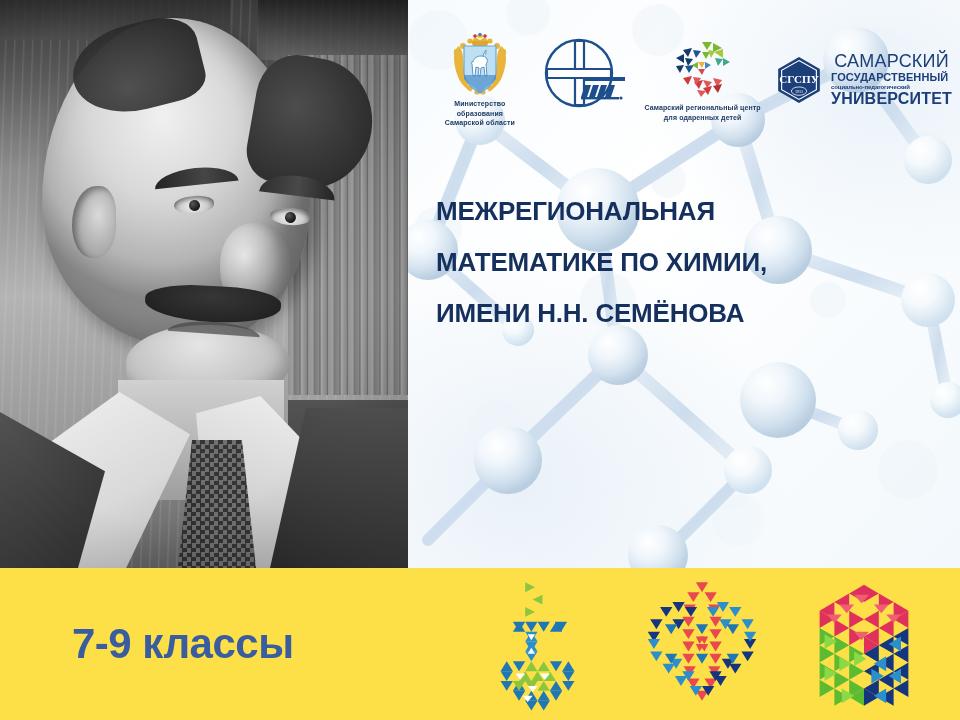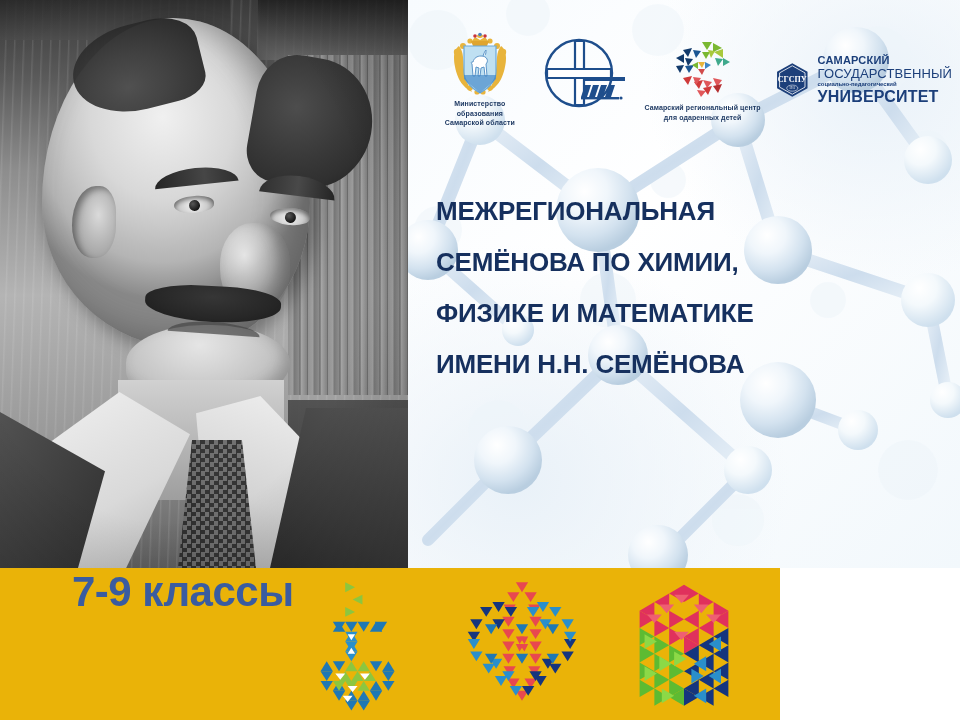--- a/index.html
+++ b/index.html
@@ -233,22 +233,22 @@
 
   
   .logo3 { width: 142px; }
 
   
   .logo4 { width: 178px; flex-direction: row; align-items: center; gap: 7px; }
   .sgspu-text {
     display: flex; flex-direction: column;
     color: #1c3f7a; text-align: left; line-height: 1.08;
   }
-  .sg1 { font-size: 11px; font-weight: 700; letter-spacing: .2px; }
-  .sg2 { font-size: 13px; font-weight: 400; letter-spacing: .1px; }
+  .sg1 { font-size: 18px; font-weight: 400; letter-spacing: .2px; text-align: center; }
+  .sg2 { font-size: 11px; font-weight: 700; letter-spacing: .1px; }
   .sg3 { font-size: 6px; font-weight: 700; letter-spacing: -.1px; }
   .sg4 { font-size: 16px; font-weight: 700; letter-spacing: .2px; }
 
   
   .title {
     position: absolute;
     left: 28px; top: 198px;
     width: 520px;
     z-index: 4;
     color: #16305e;
@@ -256,23 +256,23 @@
     font-size: 26px;
     letter-spacing: -0.2px;
     line-height: 1.0;
   }
   .title-line { margin-bottom: 25px; white-space: nowrap; }
   .title-line:last-child { margin-bottom: 8px; }
 
   
   .bottom-bar {
     position: absolute; left: 0; top: 568px;
-    width: 780px; height: 152px;
-    background: #eab308;
-    display: flex; 
+    width: 960px; height: 152px;
+    background: #fde047;
+    display: flex; align-items: center;
   }
   .grade-text {
     margin-left: 72px;
     color: #3a5ca0;
     font-size: 42px;
     font-weight: 700;
     letter-spacing: -0.5px;
   }
   .bottom-icons {
     position: absolute; right: 4px; top: 0;
@@ -541,22 +541,21 @@
             <span class="sg1">САМАРСКИЙ</span>
             <span class="sg2">ГОСУДАРСТВЕННЫЙ</span>
             <span class="sg3">социально-педагогический</span>
             <span class="sg4">УНИВЕРСИТЕТ</span>
           </div>
         </div>
       </div>
 
       <div class="title">
         <div class="title-line">МЕЖРЕГИОНАЛЬНАЯ</div>
-        <div class="title-line">СЕМЁНОВА ПО ХИМИИ,</div>
-        <div class="title-line">ФИЗИКЕ И МАТЕМАТИКЕ</div>
+        <div class="title-line">МАТЕМАТИКЕ ПО ХИМИИ,</div>
         <div class="title-line">ИМЕНИ Н.Н. СЕМЁНОВА</div>
       </div>
     </div>
   </div>
 
   <div class="bottom-bar">
     <div class="grade-text">7-9 классы</div>
 
     <div class="bottom-icons">
 

